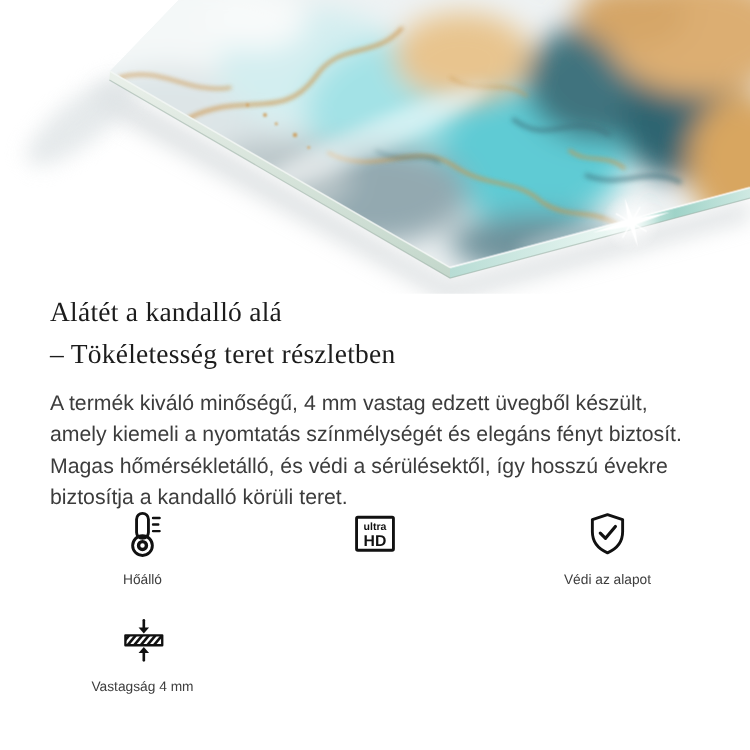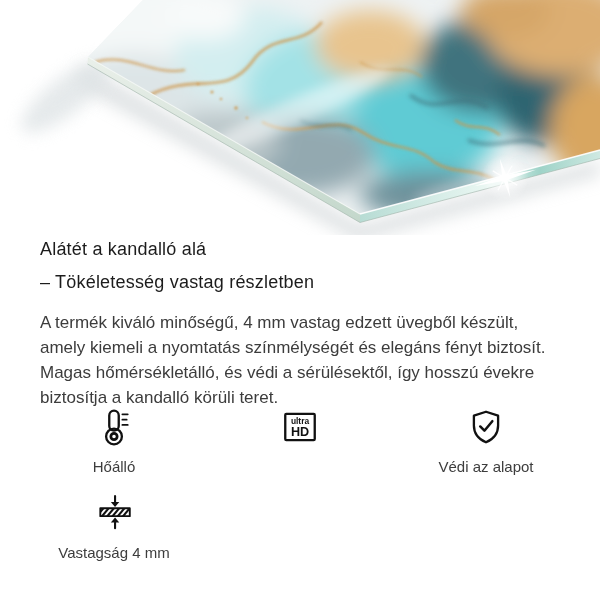--- a/index.html
+++ b/index.html
@@ -8,38 +8,38 @@
     font-family:"Liberation Sans","DejaVu Sans",sans-serif;
     position:relative;
     overflow:hidden;
     color:#3c3c3c;
   }
   .hero{
     position:absolute;top:0;left:0;width:600px;height:235px;overflow:hidden;
   }
   .title{
     position:absolute;left:40px;top:233px;width:520px;
-    font-family:Liberation Sans, sans-serif;
-    font-size:18px;line-height:33px;font-weight:400;
+    font-family:Liberation Serif, serif;
+    font-size:22px;line-height:33px;font-weight:400;
     color:#1c1c1c;letter-spacing:0.2px;
   }
   .desc{
     position:absolute;left:40px;top:310px;width:508px;
     font-size:17px;line-height:25px;color:#3c3c3c;
   }
   .features{
     position:absolute;left:21px;top:404px;width:558px;
     display:flex;flex-wrap:wrap;
   }
   .feature{
     width:186px;height:86px;
     display:flex;flex-direction:column;align-items:center;
   }
   .icon-box{height:46px;display:flex;align-items:center;justify-content:center;}
-  .feature-label{margin-top:8px;font-size:15px;color:#3d3d3d;white-space:nowrap;}
+  .feature-label{margin-top:8px;font-size:11px;color:#3d3d3d;white-space:nowrap;}
   svg.icon{stroke:#111111;fill:none;stroke-width:2.2;stroke-linecap:round;stroke-linejoin:round;}
   svg.icon .flat{stroke-linecap:butt;}
   .icon-text{fill:#111111;stroke:none;font-weight:700;text-anchor:middle;
     font-family:"Liberation Sans","DejaVu Sans",sans-serif;}
 </style>
 </head>
 <body>
 
 <div class="hero" aria-label="Szögben fotózott edzett üveglap absztrakt türkiz-szürke-arany márvány mintával, csillogó csiszolt éllel">
   <svg width="600" height="235" viewBox="0 0 600 235">
@@ -147,21 +147,21 @@
       <path d="M-32 0 L0 -2.6 L32 0 L0 2.6 Z" fill="#ffffff"></path>
       <path d="M0 -20 L2.3 0 L0 20 L-2.3 0 Z" fill="#ffffff"></path>
       <path d="M-10 -10 L10 10 M-10 10 L10 -10" stroke="#ffffff" stroke-width="1.3" opacity="0.85" fill="none"></path>
       <circle r="2.6" fill="#ffffff"></circle>
     </g>
   </svg>
 </div>
 
 <h1 class="title" style="margin:0;font-weight:400;">
   <span style="display:block">Alátét a kandalló alá</span>
-  <span style="display:block">– Tökéletesség vastag részletben</span>
+  <span style="display:block">– Tökéletesség teret részletben</span>
 </h1>
 
 <p class="desc" style="margin:0;">A termék kiváló minőségű, 4 mm vastag edzett üvegből készült, amely kiemeli a nyomtatás színmélységét és elegáns fényt biztosít. Magas hőmérsékletálló, és védi a sérülésektől, így hosszú évekre biztosítja a kandalló körüli teret.</p>
 
 <div class="features">
 
   <div class="feature">
     <div class="icon-box">
       <svg class="icon" viewBox="0 0 38 38" width="40" height="40">
         <rect x="14.5" y="3.5" width="9" height="19" rx="4.5"></rect>

